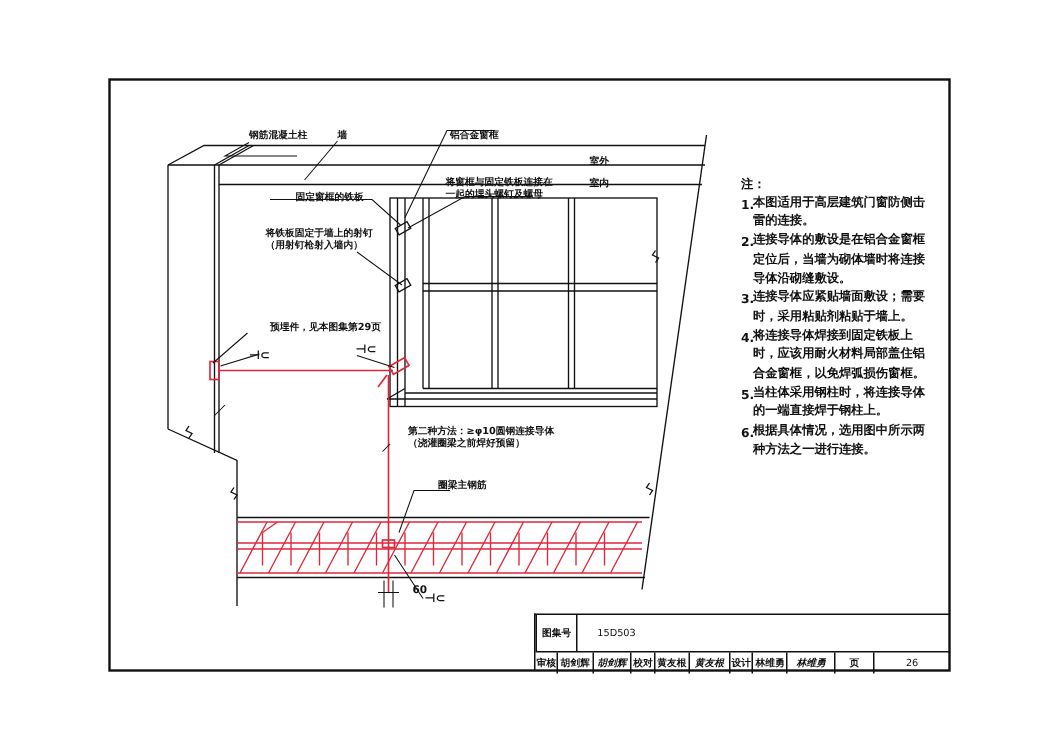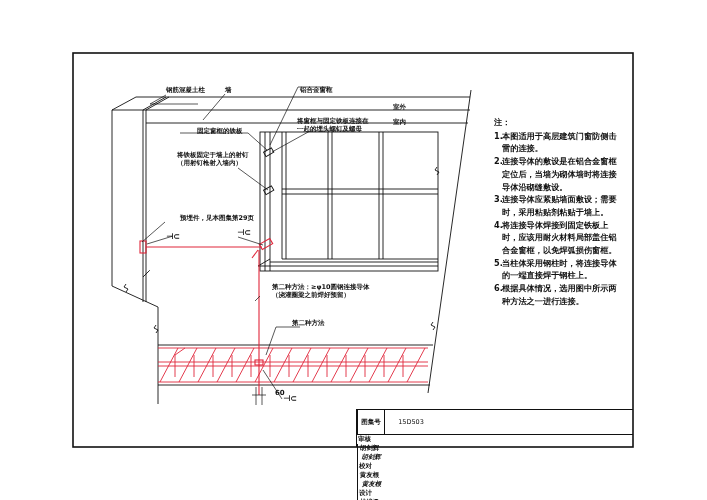--- a/index.html
+++ b/index.html
@@ -5,24 +5,24 @@
   html, body { margin:0; padding:0; background:#ffffff; }
   body { width:707px; height:500px; position:relative; overflow:hidden;
          font-family:"DejaVu Sans", sans-serif; color:#111; }
   .sheet { position:absolute; left:0; top:0; width:707px; height:419px; }
   svg.drawing { position:absolute; left:0; top:0; }
   .lbl { position:absolute; font-size:6.5px; font-weight:bold; white-space:nowrap; line-height:1.25; color:#111; }
   .notes { position:absolute; left:494px; top:116px; width:130px; font-size:8.2px; font-weight:bold; line-height:1.55; }
   .notes .head { margin-bottom:1px; }
   .notes .item { display:flex; }
   .notes .num { width:8px; flex:none; }
-  .notes .txt { flex:1; }
+  .notes .txt { flex:1;font-family:Liberation Mono, monospace; }
   .titleblock { position:absolute; left:356px; top:409px; width:277px; height:38px; border:1.5px solid #111; border-right:none; border-bottom:none; box-sizing:border-box; }
   .tb-row1 { position:absolute; left:0; top:0; height:24px; width:100%; display:flex; }
-  .tb-row2 { position:absolute; left:0; top:24px; height:14px; width:100%; display:flex; border-top:1px solid #111;flex-direction:column; }
+  .tb-row2 { position:absolute; left:0; top:24px; height:14px; width:100%; display:flex; border-top:1px solid #111; }
   .tb-title { width:199px; font-size:14px; font-weight:bold; display:flex; align-items:center; justify-content:center; letter-spacing:0.5px; }
   .cell { border-left:1px solid #111; display:flex; align-items:center; justify-content:center; font-size:6.5px; font-weight:bold; white-space:nowrap; }
   .sig { font-style:italic; font-family:"DejaVu Serif", serif; }
 </style>
 </head>
 <body>
 
 <div class="sheet">
 
 <svg class="drawing" width="707" height="500" viewBox="0 0 707 500">
@@ -131,21 +131,21 @@
   <div>将铁板固定于墙上的射钉</div>
   <div>（用射钉枪射入墙内）</div>
 </div>
 <div class="lbl" style="left:180px;top:214px;">预埋件，见本图集第29页</div>
 <div class="lbl" style="left:166px;top:232px;font-size:8px;">⊣⊂</div>
 <div class="lbl" style="left:237px;top:228px;font-size:8px;">⊣⊂</div>
 <div class="lbl" style="left:272px;top:283px;">
   <div>第二种方法：≥φ10圆钢连接导体</div>
   <div>（浇灌圈梁之前焊好预留）</div>
 </div>
-<div class="lbl" style="left:292px;top:319px;">第二种方法</div>
+<div class="lbl" style="left:292px;top:319px;">圈梁主钢筋</div>
 <div class="lbl" style="left:265px;top:389px;font-size:7px;margin-left:10px;">60</div>
 <div class="lbl" style="left:283px;top:394px;font-size:8px;">⊣⊂</div>
 
 <div class="notes">
   <div class="head">注：</div>
   <div class="item">
         <span class="num">1.</span>
         <span class="txt">本图适用于高层建筑门窗防侧击雷的连接。</span>
       </div>
   <div class="item">

